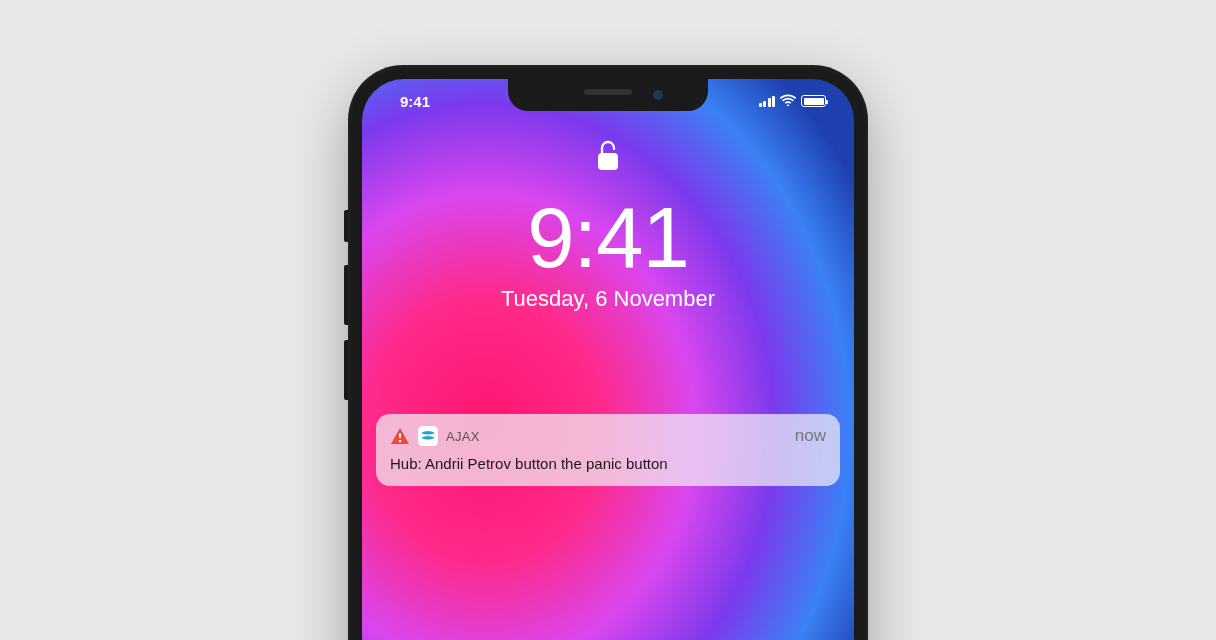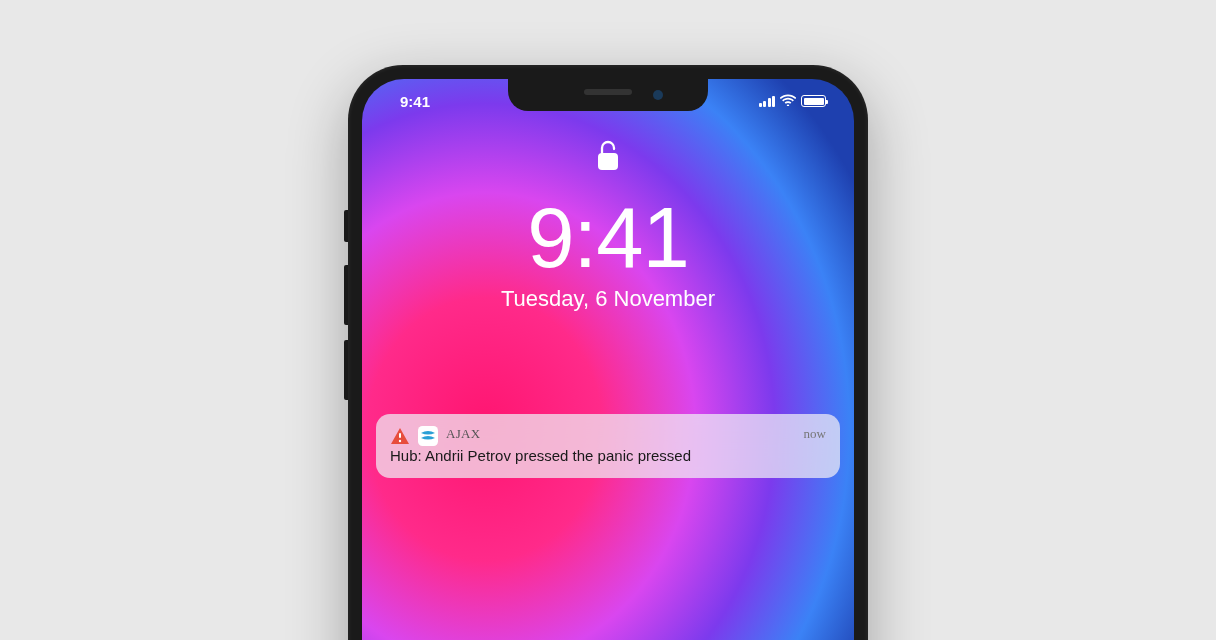--- a/index.html
+++ b/index.html
@@ -179,23 +179,23 @@
       top: 335px;
       left: 14px;
       right: 14px;
       background: rgba(240, 240, 245, 0.72);
       backdrop-filter: blur(20px);
       border-radius: 14px;
       padding: 12px 14px;
     }
     .notif-header {
       display: flex;
-      align-items: flex-start;
+      align-items: center;
       gap: 8px;
-      font-family: Liberation Serif, serif;
+      margin-bottom: 8px;
     }
     .alert-icon {
       width: 20px;
       height: 20px;
       display: flex;
       align-items: center;
       justify-content: center;
     }
     .app-icon {
       width: 20px;
@@ -206,21 +206,21 @@
       align-items: center;
       justify-content: center;
     }
     .app-name {
       font-size: 13px;
       color: #555;
       letter-spacing: 0.3px;
       flex: 1;
     }
     .notif-time {
-      font-size: 13px;
+      font-size: 17px;
       color: #777;
     }
     .notif-body {
       font-size: 15px;
       color: #1a1a1a;
       line-height: 1.3;
     }
   </style>
 </head>
 <body>
@@ -274,17 +274,17 @@
         </div>
         <div class="app-icon">
           <svg width="16" height="12" viewBox="0 0 16 12">
             <path d="M1 3 Q8 -1 15 3 Q8 6 1 3 Z" fill="#2a9fd6"></path>
             <path d="M1 8 Q8 4 15 8 Q8 11 1 8 Z" fill="#2a9fd6"></path>
           </svg>
         </div>
         <div class="app-name">AJAX</div>
         <div class="notif-time">now</div>
       </div>
-      <div class="notif-body">Hub: Andrii Petrov pressed the panic pressed</div>
+      <div class="notif-body">Hub: Andrii Petrov button the panic button</div>
     </div>
 
   </div>
 </div>
 
 </body></html>

